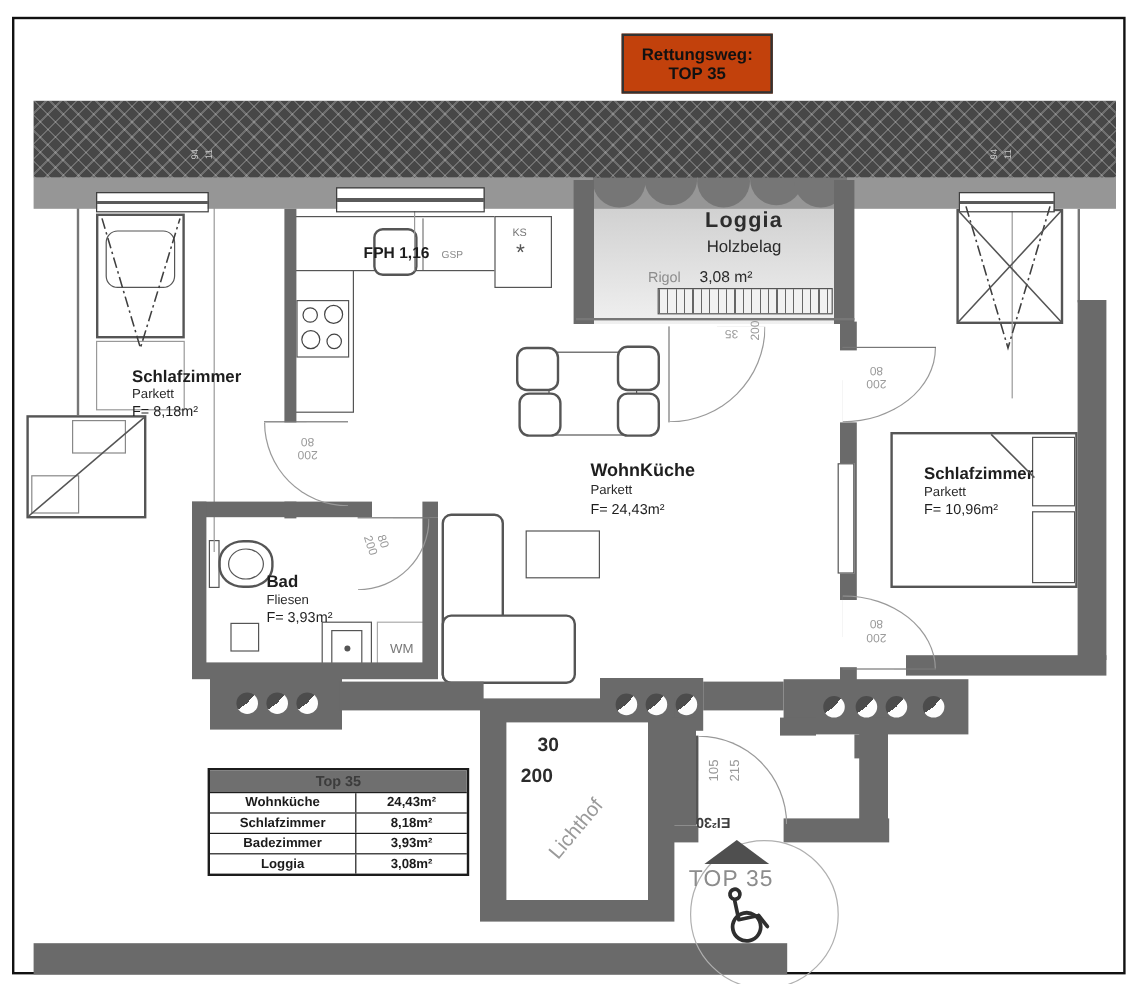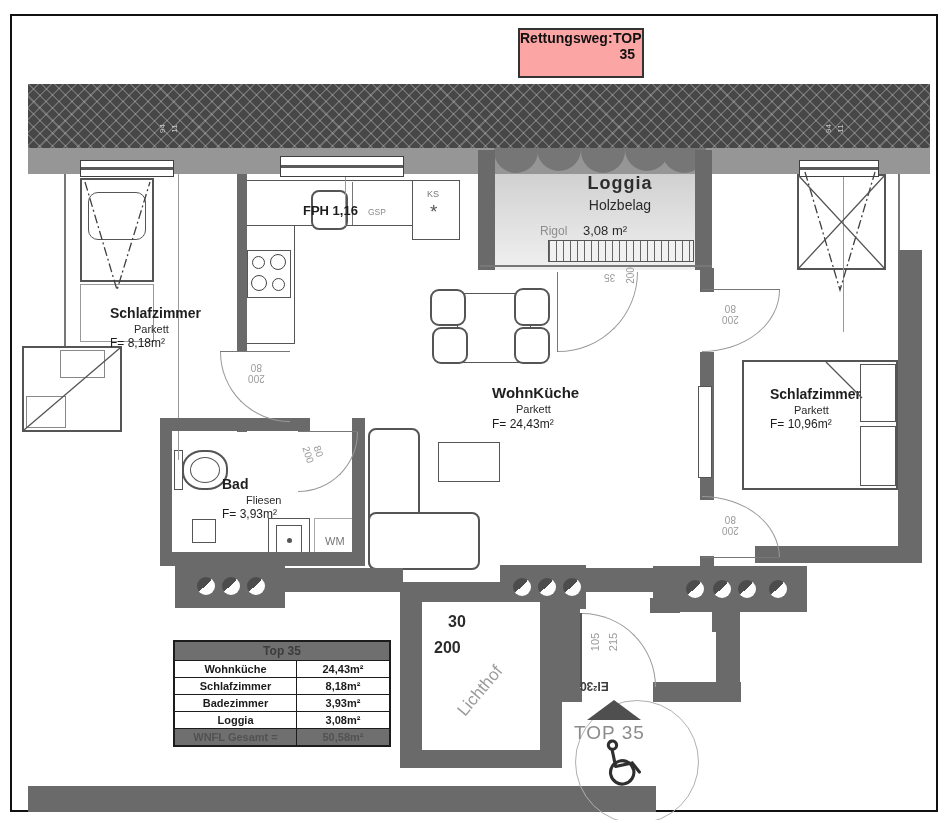--- a/index.html
+++ b/index.html
@@ -17,43 +17,43 @@
     background-image:repeating-linear-gradient(45deg,rgba(255,255,255,.22) 0 1.5px,transparent 1.5px 9px),
                      repeating-linear-gradient(-45deg,rgba(255,255,255,.22) 0 1.5px,transparent 1.5px 9px);}
   .band{position:absolute;background:#969696;z-index:3;}
   .win{position:absolute;z-index:6;background:linear-gradient(#fff 42%,#5a5a5a 42%,#5a5a5a 58%,#fff 58%);
        border:1px solid #3f3f3f;box-sizing:border-box;}
   .scallop{position:absolute;width:44px;height:44px;border-radius:50%;background:#767676;z-index:3;}
   .z2{z-index:2}.z5{z-index:5}.z6{z-index:6}.z7{z-index:7}
   .circ{position:absolute;width:18px;height:18px;border-radius:50%;
         background:conic-gradient(from 40deg,#fdfdfd 0 195deg,#4c4c4c 195deg 360deg);z-index:6;}
   .roomname{font-size:14px;font-weight:bold;color:#1e1e1e;}
-  .roomfloor{font-size:11px;color:#2a2a2a;margin-left:24px;}
+  .roomfloor{font-size:11px;color:#2a2a2a;}
   .roomarea{font-size:12px;color:#1e1e1e;}
   .grate{position:absolute;background:#f1f1f1;border:1px solid #555;box-sizing:border-box;z-index:6;
          background-image:repeating-linear-gradient(90deg,#666 0 1px,transparent 1px 7px);}
   
   #areatable{position:absolute;left:173px;top:640px;width:214px;z-index:9;border:2px solid #1c1c1c;
              background:#fff;font-size:11px;font-weight:bold;color:#1b1b1b;}
   #areatable .trow{display:grid;grid-template-columns:122px 1fr;border-top:1px solid #1c1c1c;}
   #areatable .trow div{padding:2px 0;text-align:center;border-right:1px solid #1c1c1c;}
   #areatable .trow div:last-child{border-right:none;}
   #areatable .thead{background:#6f6f6f;color:#3c3c3c;text-align:center;padding:2px 0;font-size:12px;}
   #areatable .tfoot{background:#6f6f6f;color:#525252;}
   svg.overlay{position:absolute;left:0;top:0;z-index:8;pointer-events:none;}
 </style>
 </head>
 <body>
 
 <div id="page">
 
   <div class="abs" style="left:10px;top:14px;width:924px;height:794px;border:2px solid #111;"></div>
 
-  <div class="abs" style="left:518px;top:28px;width:122px;height:46px;border:2px solid #333;background:#fca5a5;z-index:7;
-              display:flex;flex-direction:row;justify-content:center;text-align:center;font-weight:bold;font-size:14px;color:#111;">
+  <div class="abs" style="left:518px;top:28px;width:122px;height:46px;border:2px solid #333;background:#c2410c;z-index:7;
+              display:flex;flex-direction:column;justify-content:center;text-align:center;font-weight:bold;font-size:14px;color:#111;">
     <div>Rettungsweg:</div>
     <div>TOP 35</div>
   </div>
 
   <div class="hatch" style="left:28px;top:84px;width:902px;height:64px;"></div>
   <div class="band" style="left:28px;top:148px;width:902px;height:26px;"></div>
 
   <div class="win" style="left:80px;top:160px;width:94px;height:17px;"></div>
   <div class="win" style="left:280px;top:156px;width:124px;height:21px;"></div>
   <div class="win" style="left:799px;top:160px;width:80px;height:17px;"></div>
@@ -259,24 +259,20 @@
       <div>8,18m²</div>
     </div>
     <div class="trow">
       <div>Badezimmer</div>
       <div>3,93m²</div>
     </div>
     <div class="trow">
       <div>Loggia</div>
       <div>3,08m²</div>
     </div>
-    <div class="trow tfoot">
-      <div>WNFL Gesamt =</div>
-      <div>50,58m²</div>
-    </div>
   </div>
 
   <svg class="overlay" width="950" height="820" viewBox="0 0 950 820">
     <g fill="none" stroke="#3f3f3f" stroke-width="1.3" stroke-dasharray="9 3 2 3">
       <path d="M85 182 L117 290 L150 182"></path>
       <path d="M805 172 L840 290 L875 172"></path>
     </g>
     <g fill="none" stroke="#555" stroke-width="1.3">
       <path d="M798 175 L885 269 M885 175 L798 269"></path>
       <path d="M24 430 L120 348"></path>

